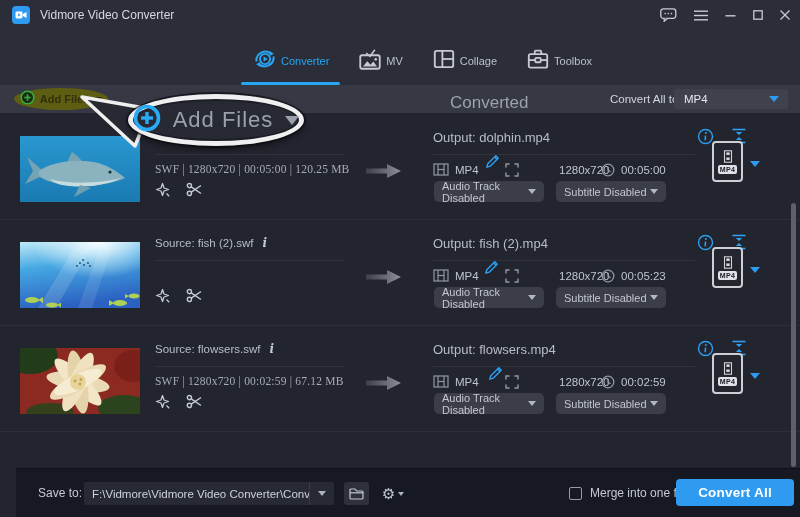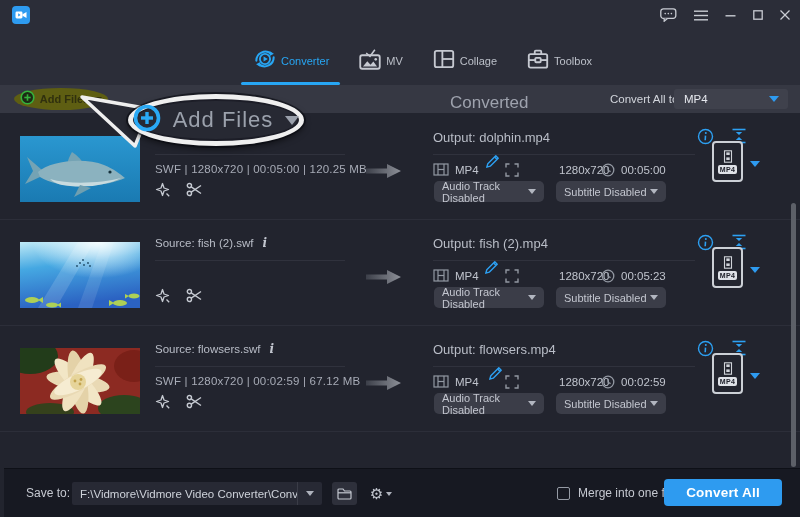--- a/index.html
+++ b/index.html
@@ -43,21 +43,21 @@
   .fmt-select .caret { color:#2e9bf0; margin-right:9px; border-left-width:5px; border-right-width:5px; border-top-width:6px; }
   
   .row { position:absolute; left:0; right:0; height:106px; border-bottom:1px solid #2c2e39; }
   .r1 { top:114px; } .r2 { top:220px; } .r3 { top:326px; }
   .thumb { position:absolute; left:20px; top:22px; width:120px; height:66px; overflow:hidden; cursor:pointer; }
   .thumb svg { display:block; }
   .src-name { position:absolute; left:155px; top:16px; font-size:11.5px; color:#b9bdc7; display:flex; align-items:center; gap:9px; }
   .src-name .iinfo { font-family:"DejaVu Serif", serif; font-style:italic; font-weight:bold; font-size:12px; color:#c3c7d0; cursor:pointer; }
   .hdivider { position:absolute; height:0; border-top:1px solid #30323d; top:40px; }
   .src-div { left:155px; width:190px; }
-  .src-info { position:absolute; left:155px; top:49px; font-size:11.5px; color:#a7abb6; letter-spacing:.2px; }
+  .src-info { position:absolute; left:155px; top:49px; font-size:11.5px; color:#a7abb6; letter-spacing:.2px;font-family:Liberation Serif, serif; }
   .src-tools { position:absolute; left:155px; top:68px; display:flex; gap:15px; }
   .src-tools span { cursor:pointer; }
   .arrow { position:absolute; left:366px; top:48px; }
   .out-name { position:absolute; left:433px; top:16px; font-size:13px; color:#b9bdc7; display:flex; align-items:center; gap:8px;flex-direction:column; }
   .edit-btn, .info-btn, .tune-btn { cursor:pointer; display:inline-flex; }
   .info-btn { position:absolute; left:697px; top:14px; }
   .tune-btn { position:absolute; left:731px; top:14px; }
   .out-div { left:433px; width:262px; }
   .oseg { position:absolute; top:49px; font-size:11.5px; color:#c0c4cd; display:flex; align-items:center; gap:6px; }
   .os1 { left:433px; } .os2 { left:505px;gap:40px; } .os3 { left:601px; }
@@ -74,21 +74,21 @@
   .profile .caret { color:#2e9bf0; margin-top:20px; border-left-width:5px; border-right-width:5px; border-top-width:6px; }
   
   .callout-tail { position:absolute; left:70px; top:88px; z-index:39; }
   .callout { position:absolute; left:128px; top:94px; width:176px; height:52px; border-radius:50%;
     background:#272933; border:5px solid #efefef; z-index:40;
     box-shadow:0 0 0 2px rgba(8,10,16,.6), 0 3px 6px rgba(0,0,0,.5), inset 0 0 0 2px rgba(8,10,16,.35);
     display:flex; align-items:center; justify-content:center; gap:12px; }
   .callout .clabel { font-size:22px; color:#9ba1ac; letter-spacing:1px; white-space:nowrap; }
   .callout .caret { color:#9ba1ac; border-left-width:7px; border-right-width:7px; border-top-width:9px; }
   
-  .bottombar { position:absolute; left:4px; top:468px; right:0; height:49px; background:#171922; border-top:1px solid #0e1017; }
+  .bottombar { position:absolute; left:16px; top:468px; right:0; height:49px; background:#171922; border-top:1px solid #0e1017; }
   .save-label { position:absolute; left:22px; top:0; line-height:48px; font-size:12px; color:#c6c9d1; }
   .path-select { position:absolute; left:68px; top:13px; width:250px; height:23px; background:#272934;
     border-radius:2px; display:flex; align-items:center; cursor:pointer; }
   .path-select .pval { flex:1; padding:0 8px; font-size:11.5px; color:#ced2da; white-space:nowrap; overflow:hidden; }
   .path-select .pdiv { width:1px; height:23px; background:#3a3c47; }
   .path-select .pcaret { width:24px; display:flex; justify-content:center; }
   .path-select .caret { color:#aeb2bc; }
   .sq-btn { position:absolute; top:13px; height:23px; background:#2e303b; border-radius:3px;
     display:flex; align-items:center; justify-content:center; cursor:pointer; }
   .folder-btn { left:328px; width:25px; }
@@ -110,20 +110,21 @@
 <div id="app">
 
   <div class="titlebar">
     <div class="app-icon">
       <svg width="14" height="14" viewBox="0 0 14 14">
         <rect x="1.5" y="3.6" width="7" height="6.8" rx="1.4" fill="#fff"></rect>
         <path d="M8.5,6.2 L12.5,4 L12.5,10 L8.5,7.8 Z" fill="#fff"></path>
         <path d="M4.2,5.3 L6.6,6.9 L4.2,8.5 Z" fill="#2e9bf0"></path>
       </svg>
     </div>
+    <div class="app-title">Vidmore Video Converter</div>
     <div class="win-icons">
       <span>
         <svg width="17" height="14" viewBox="0 0 17 14" fill="none" stroke="#c9ccd3" stroke-width="1.3">
           <rect x="0.8" y="0.8" width="15" height="9.6" rx="2.6"></rect>
           <path d="M4.2,10.4 L4.2,13.2 L7.4,10.4" fill="#2b2d38"></path>
           <circle cx="5.2" cy="5.6" r="0.8" fill="#c9ccd3" stroke="none"></circle>
           <circle cx="8.3" cy="5.6" r="0.8" fill="#c9ccd3" stroke="none"></circle>
           <circle cx="11.4" cy="5.6" r="0.8" fill="#c9ccd3" stroke="none"></circle>
         </svg>
       </span>

